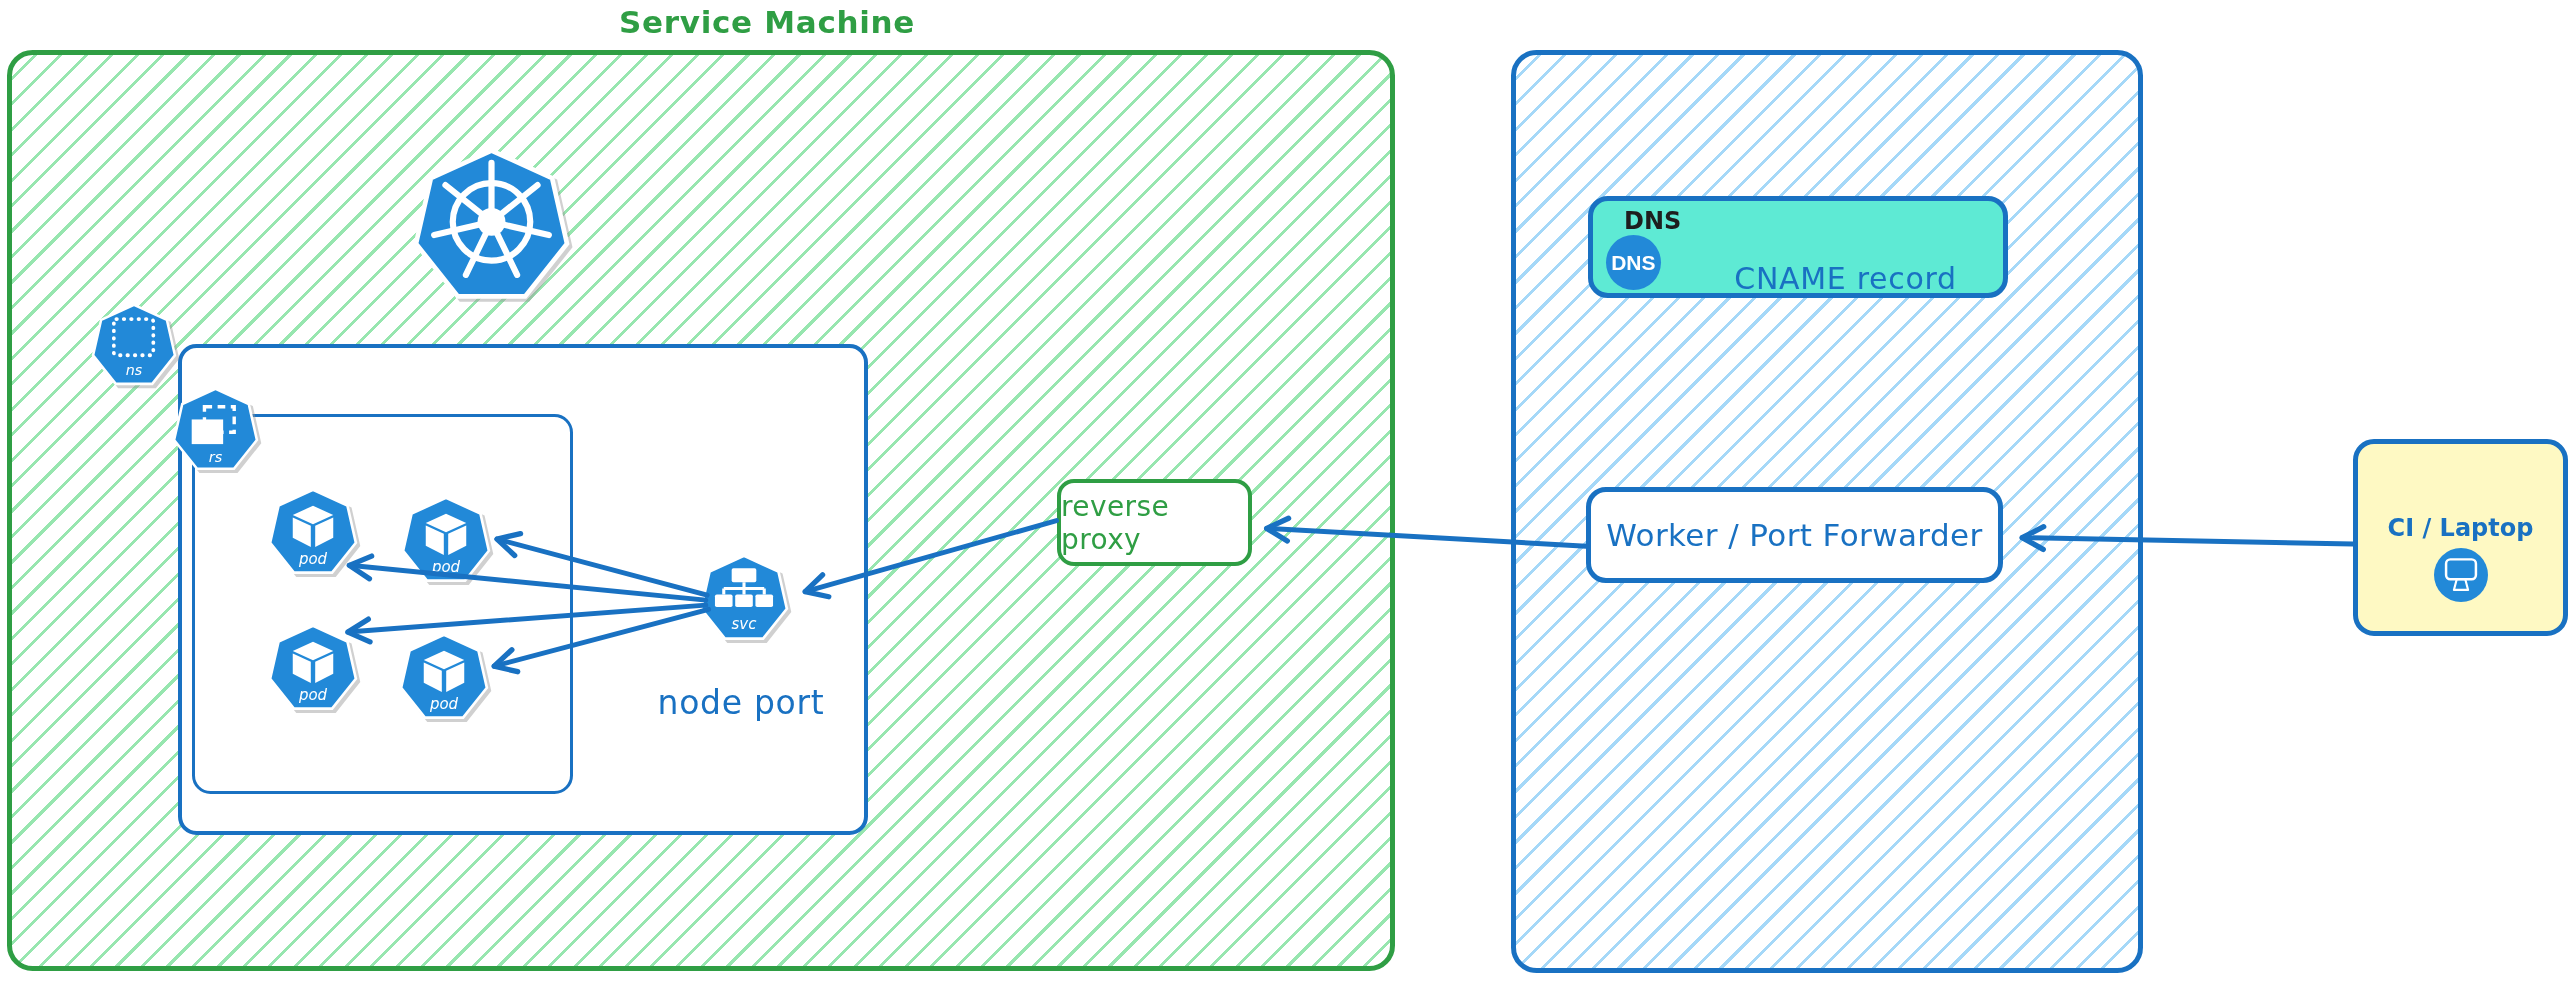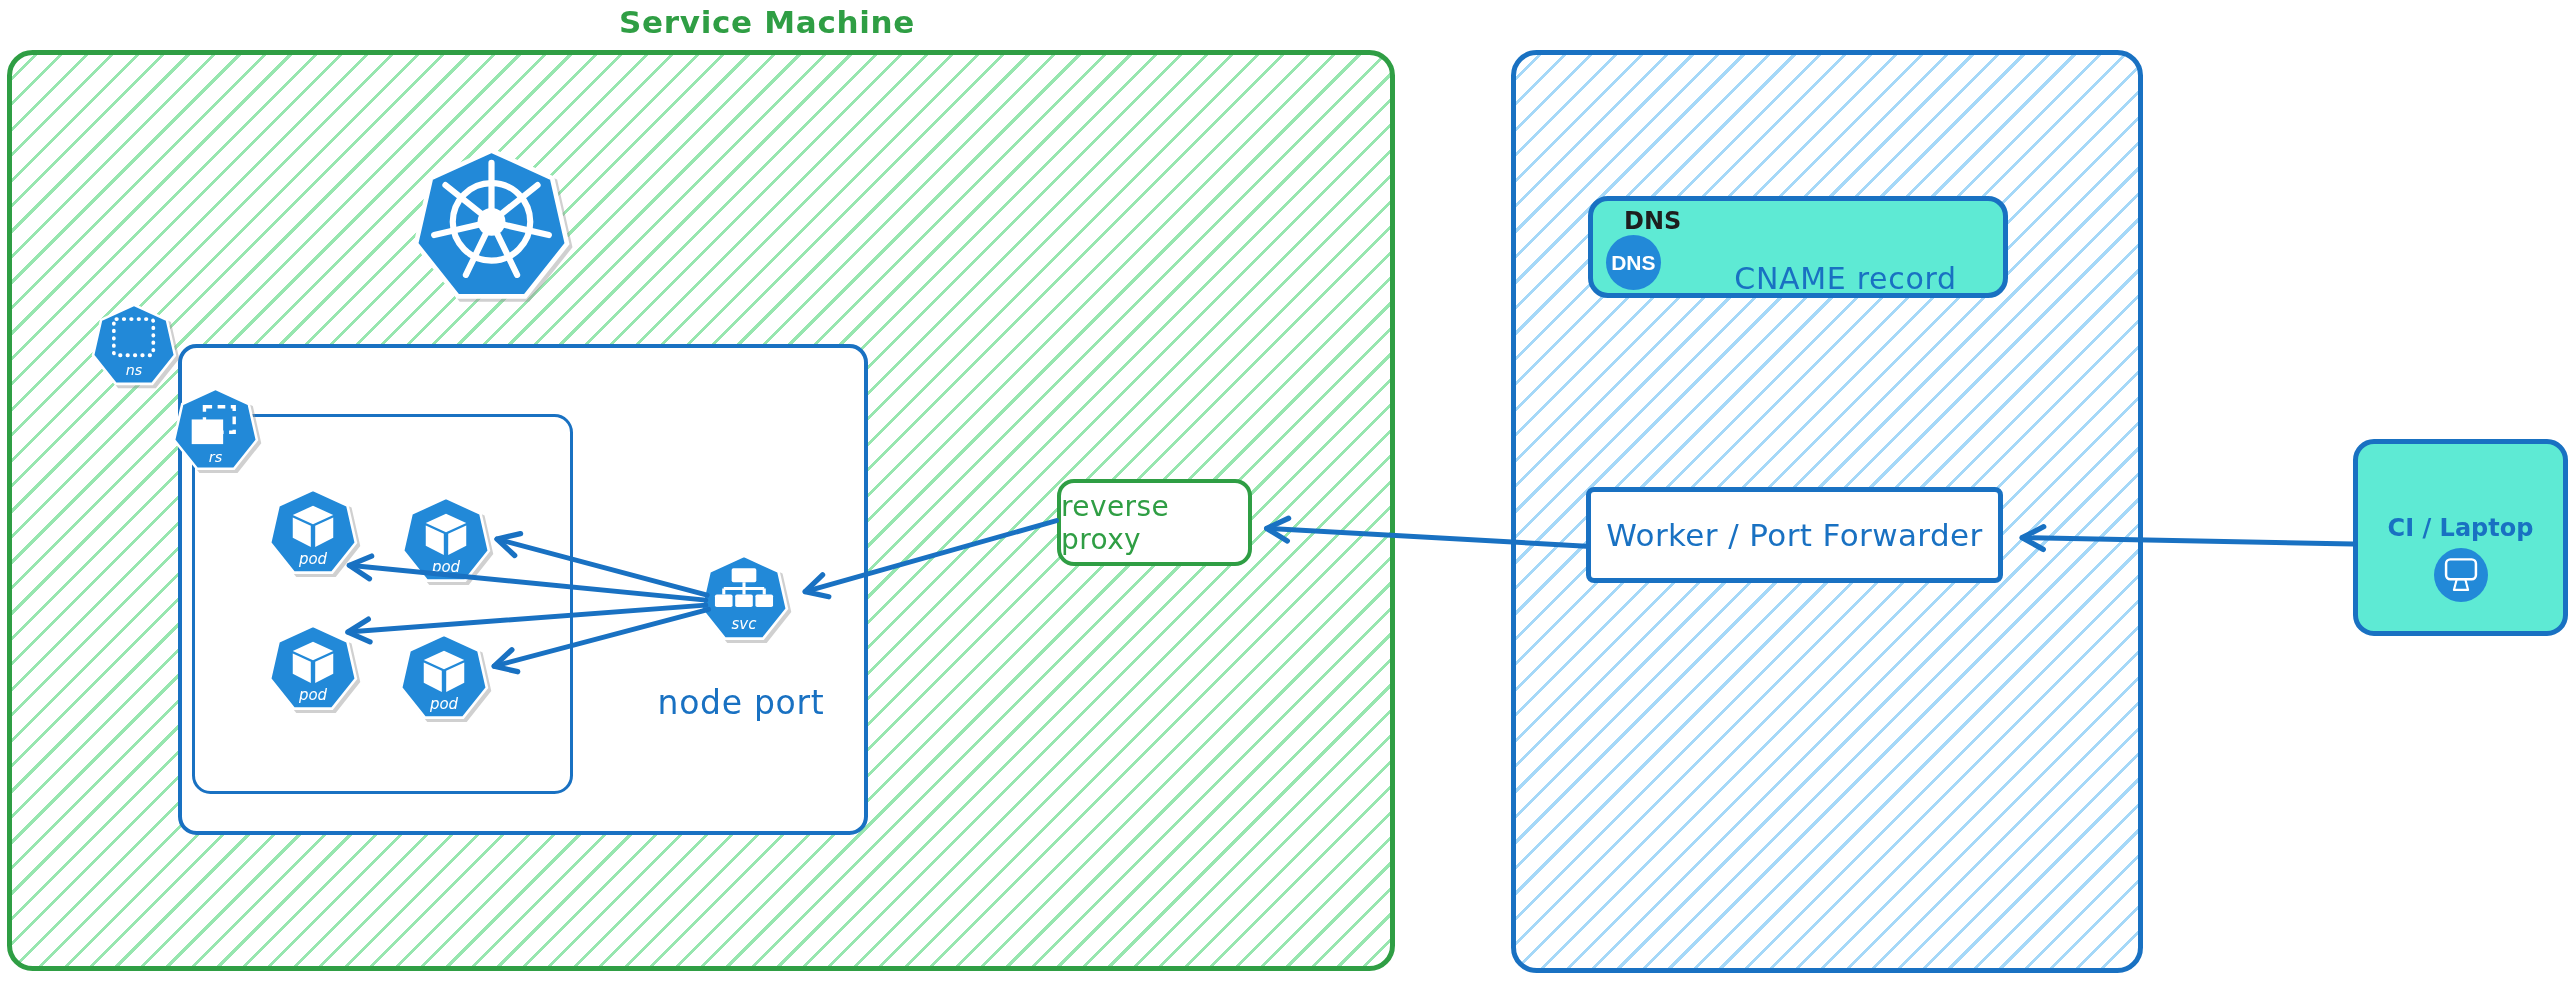--- a/index.html
+++ b/index.html
@@ -17,21 +17,21 @@
     border:5px solid var(--green);border-radius:25.6px;
     background-image:repeating-linear-gradient(135deg,rgba(0,0,0,0) 0px,rgba(0,0,0,0) 15px,var(--green_hatch) 15px,var(--green_hatch) 18px);
   }
   .ext-container{
     left:1511px;top:50px;width:632px;height:923px;
     border:5.7px solid var(--blue);border-radius:25.6px;
     background-image:repeating-linear-gradient(135deg,rgba(0,0,0,0) 0px,rgba(0,0,0,0) 15px,var(--blue_hatch) 15px,var(--blue_hatch) 18px);
   }
   .ci-container{
     left:2353px;top:439px;width:215px;height:197px;
-    border:5px solid var(--blue);border-radius:21px;background:#5eead4;
+    border:5px solid var(--blue);border-radius:21px;background:#fef9c3;
     display:flex;flex-direction:column;align-items:center;gap:6.4px;padding-top:70px;
   }
   .group-title{position:absolute;font-size:31px;font-weight:600;letter-spacing:0.7px;white-space:nowrap;}
   .vm-title{left:619px;top:4.3px;color:var(--green);}
   .ext-title{left:1688px;top:11.4px;color:var(--blue);}
   .white-box{position:absolute;box-sizing:border-box;background:#fff;border:4.3px solid var(--blue);border-radius:18.5px;}
   .ns-box{left:178px;top:344px;width:690px;height:491px;z-index:2;}
   .rs-box{left:192px;top:414px;width:381px;height:380px;border-width:3.6px;z-index:3;}
   .rp-box{
     position:absolute;left:1057px;top:479px;width:195px;height:87px;box-sizing:border-box;
@@ -45,21 +45,21 @@
   }
   .dns-header{position:absolute;left:31px;top:5.7px;font-size:24px;font-weight:600;color:var(--ink);}
   .dns-badge{
     position:absolute;left:12.8px;top:34px;width:55px;height:55px;border-radius:50%;
     background:var(--icon_blue);display:flex;align-items:center;justify-content:center;
   }
   .dns-badge span{color:#fff;font-size:21px;font-weight:bold;font-family:"Liberation Sans",sans-serif;}
   .dns-record{position:absolute;left:107px;top:60px;width:291px;text-align:center;font-size:30px;color:var(--blue);letter-spacing:0.7px;}
   .worker-card{
     position:absolute;left:1586px;top:487px;width:417px;height:96px;box-sizing:border-box;
-    background:#fff;border:5px solid var(--blue);border-radius:8px;z-index:4;
+    background:#fff;border:5px solid var(--blue);border-radius:20px;z-index:4;
     display:flex;align-items:center;justify-content:center;
   }
   .worker-label{color:var(--blue);font-size:31px;letter-spacing:0.4px;white-space:nowrap;}
   .ci-label{color:var(--blue);font-size:24px;font-weight:600;white-space:nowrap;}
   .node-port-label{
     position:absolute;left:650px;top:683px;width:182px;text-align:center;
     color:var(--blue);font-size:33px;letter-spacing:0.7px;z-index:5;
   }
   .hepta-icon{position:absolute;z-index:20;filter:drop-shadow(3.6px 3.6px 0px rgba(150,150,150,.45));overflow:visible;}
   .hepta-fill{fill:var(--icon_blue);stroke:#fff;stroke-width:3;}

